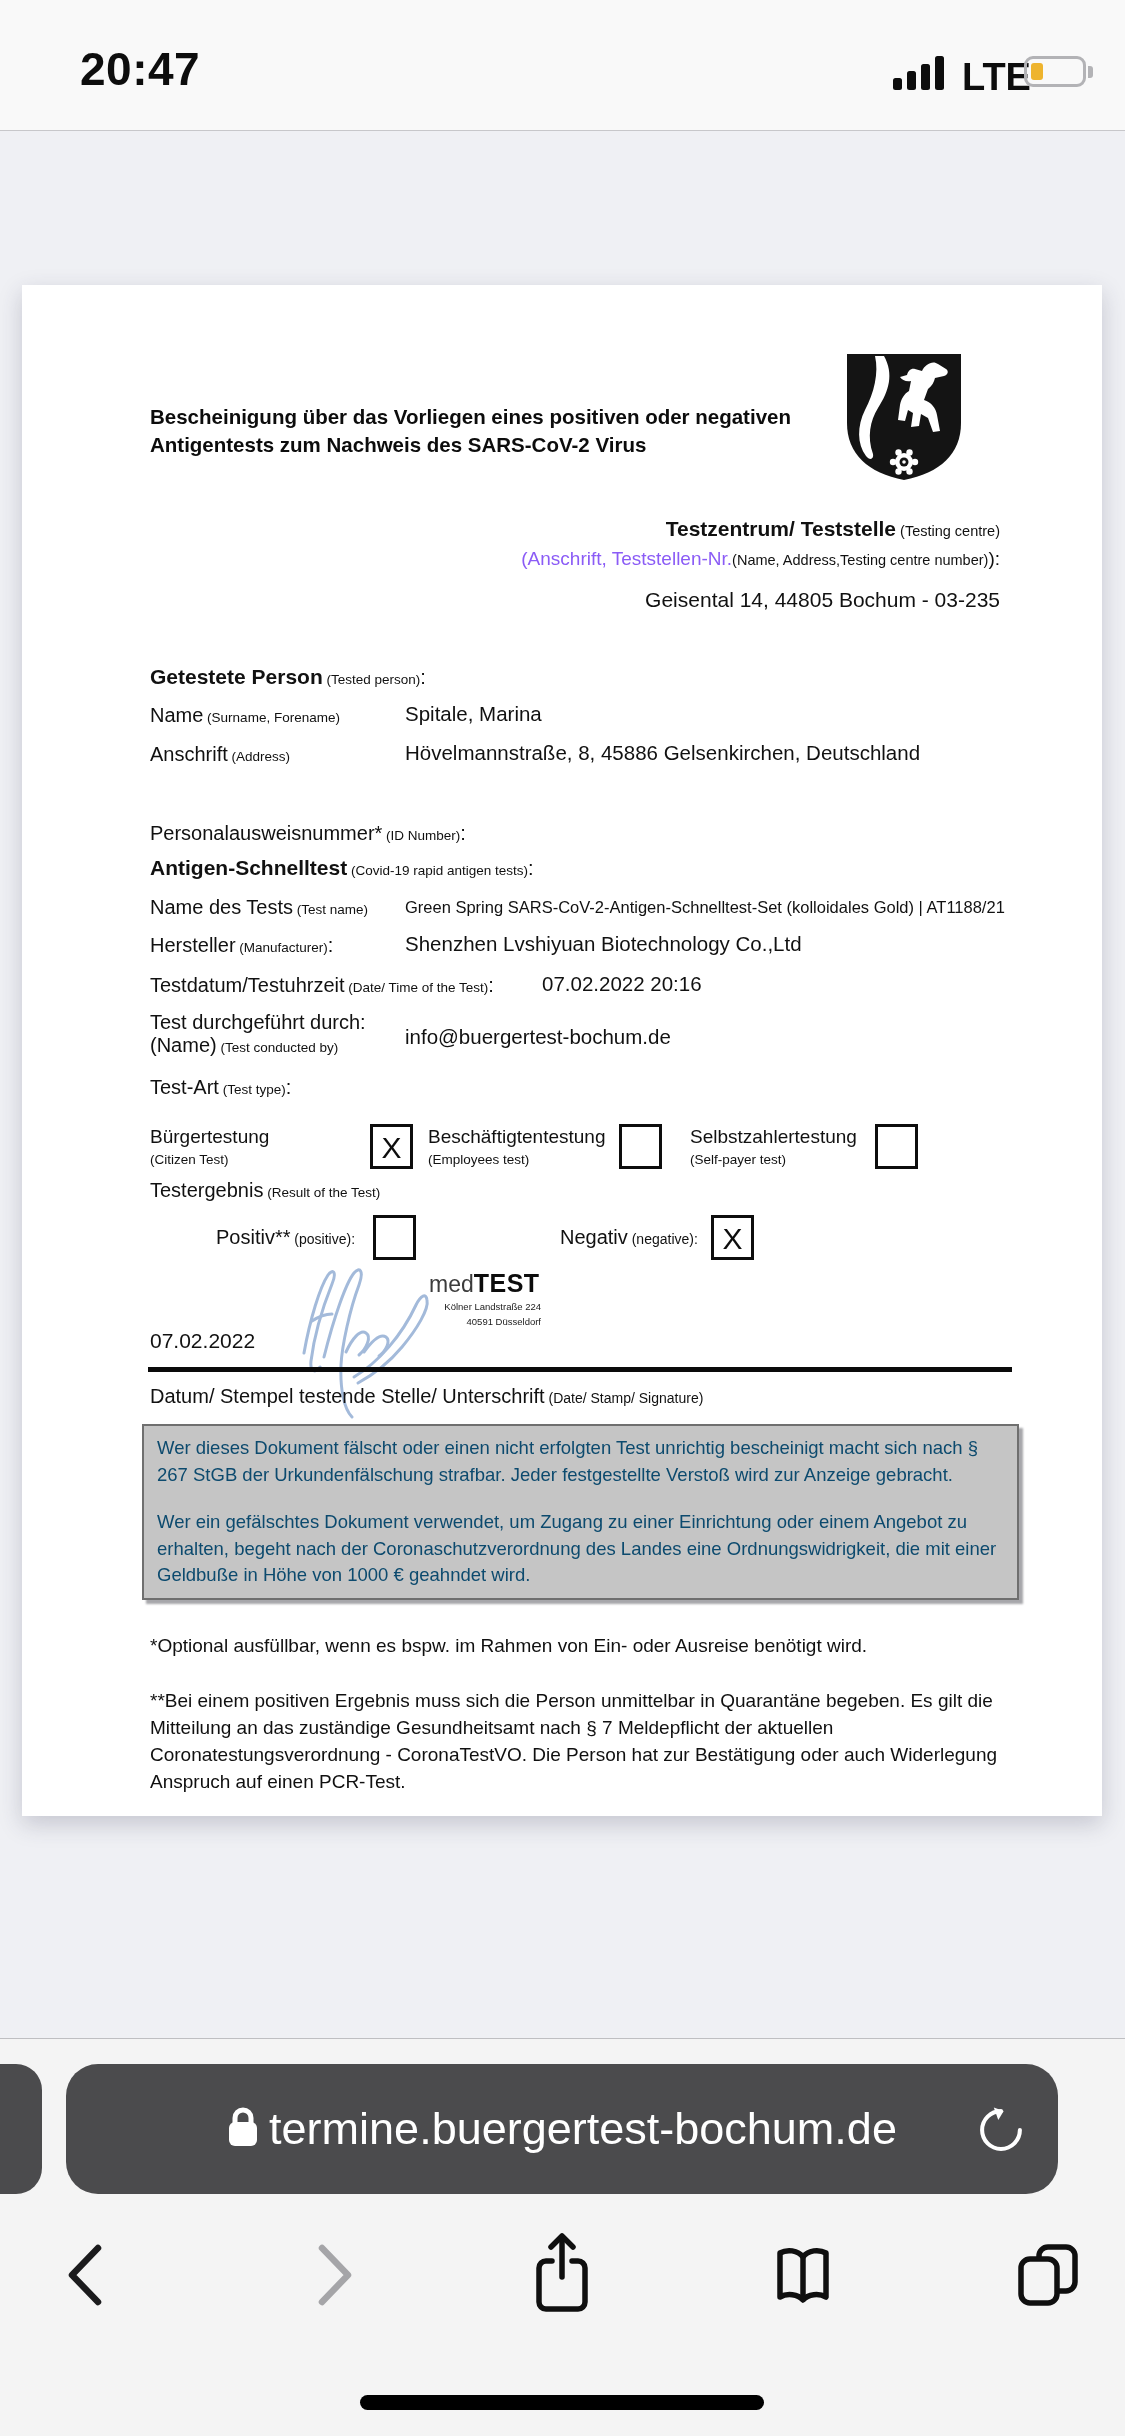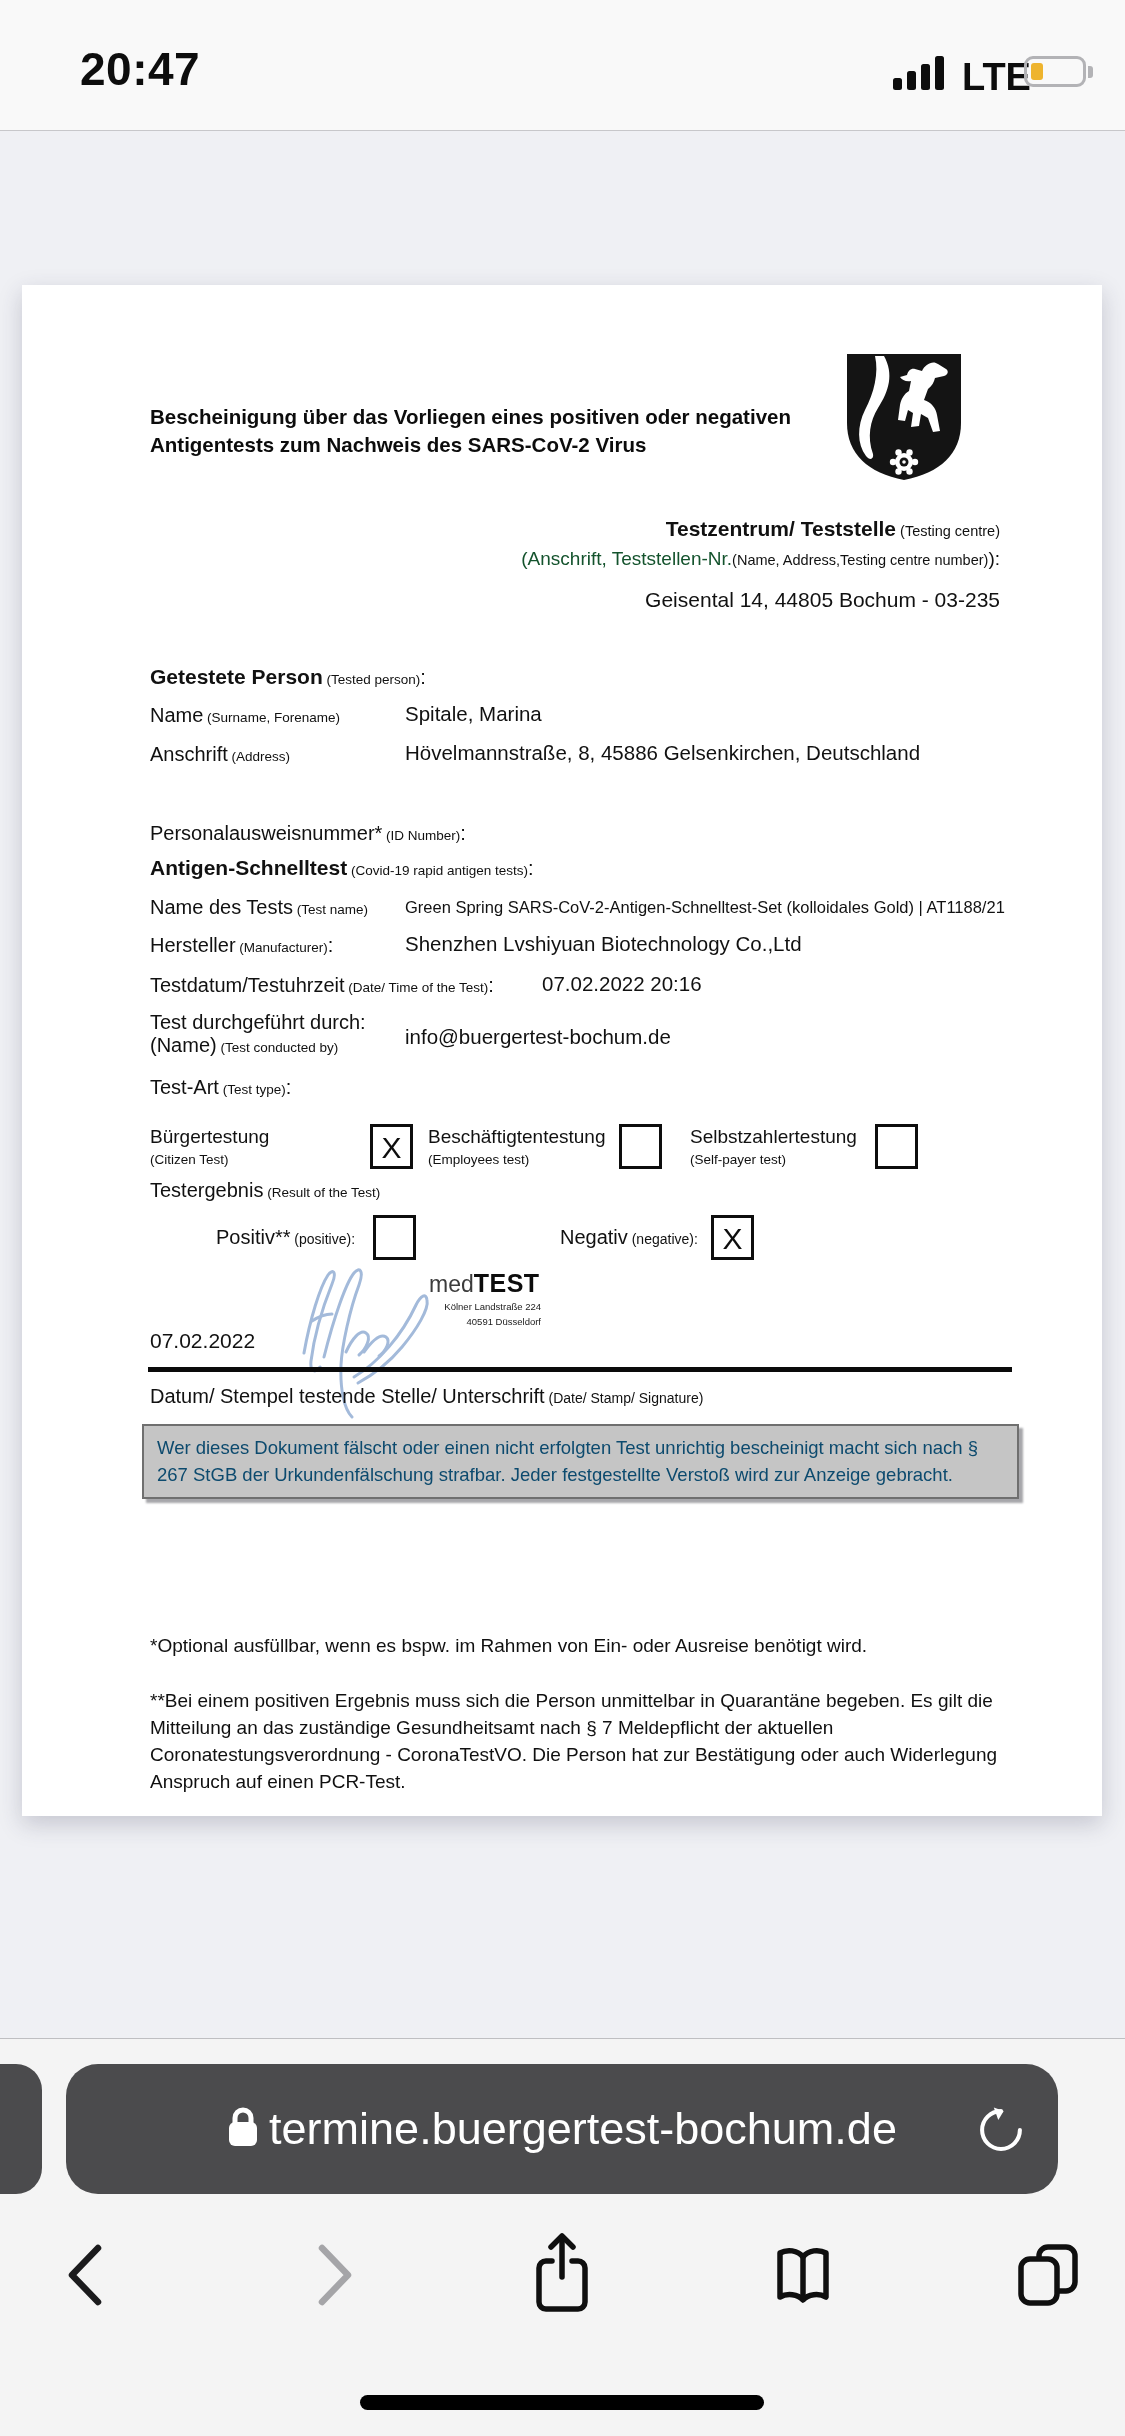--- a/index.html
+++ b/index.html
@@ -106,21 +106,21 @@
           <circle cx="0" cy="0" r="1.8" fill="#ffffff"></circle>
         </g>
       </svg>
     </div>
 
     <div class="abs right-block" style="right:102px; top:232px; width:600px;">
       <div>
         <span class="lbl bold" style="font-size:21px;">Testzentrum/ Teststelle</span><span class="sm" style="font-size:14.5px;"> (Testing centre)</span>
       </div>
       <div style="margin-top:7px;">
-        <span style="font-size:19px; color:#14532d;">(Anschrift, Teststellen-Nr.</span><span class="sm" style="font-size:14.5px;">(Name, Address,Testing centre number)</span><span style="font-size:19px; color:#111;">):</span>
+        <span style="font-size:19px; color:#8b5cf6;">(Anschrift, Teststellen-Nr.</span><span class="sm" style="font-size:14.5px;">(Name, Address,Testing centre number)</span><span style="font-size:19px; color:#111;">):</span>
       </div>
     </div>
     <div class="abs right-block" style="right:102px; top:303px; width:600px; font-size:21px; color:#111;">Geisental 14, 44805 Bochum - 03-235</div>
 
     <div class="abs" style="left:128px; top:380px;">
       <span class="lbl bold" style="font-size:21px;">Getestete Person</span><span class="sm"> (Tested person)</span><span class="lbl">:</span>
     </div>
 
     <div class="abs row" style="top:419px;">
       <span class="lbl">Name</span><span class="sm"> (Surname, Forename)</span><span class="lbl"></span>
@@ -214,20 +214,21 @@
     </div>
 
     <div class="abs" style="left:128px; top:1044px; font-size:21px; color:#111;">07.02.2022</div>
     <div class="abs rule" style="left:126px; top:1082px; width:864px; height:5px;"></div>
     <div class="abs" style="left:128px; top:1100px;">
       <span class="lbl">Datum/ Stempel testende Stelle/ Unterschrift</span><span class="sm" style="font-size:14px;"> (Date/ Stamp/ Signature)</span>
     </div>
 
     <div class="abs warnbox" style="left:120px; top:1139px; width:877px;">
       <p>Wer dieses Dokument fälscht oder einen nicht erfolgten Test unrichtig bescheinigt macht sich nach § 267 StGB der Urkundenfälschung strafbar. Jeder festgestellte Verstoß wird zur Anzeige gebracht.</p>
+      <p>Wer ein gefälschtes Dokument verwendet, um Zugang zu einer Einrichtung oder einem Angebot zu erhalten, begeht nach der Coronaschutzverordnung des Landes eine Ordnungswidrigkeit, die mit einer Geldbuße in Höhe von 1000 € geahndet wird.</p>
     </div>
 
     <div class="abs footnote" style="left:128px; top:1347px; width:870px;">*Optional ausfüllbar, wenn es bspw. im Rahmen von Ein- oder Ausreise benötigt wird.</div>
     <div class="abs footnote" style="left:128px; top:1402px; width:865px;">**Bei einem positiven Ergebnis muss sich die Person unmittelbar in Quarantäne begeben. Es gilt die Mitteilung an das zuständige Gesundheitsamt nach § 7 Meldepflicht der aktuellen Coronatestungsverordnung - CoronaTestVO. Die Person hat zur Bestätigung oder auch Widerlegung Anspruch auf einen PCR-Test.</div>
   </div>
 
   <div class="bottombar">
     <div class="tab-edge" style="background:#4b4b4d;"></div>
 
     <div class="urlbar" style="background:#4b4b4d;">

